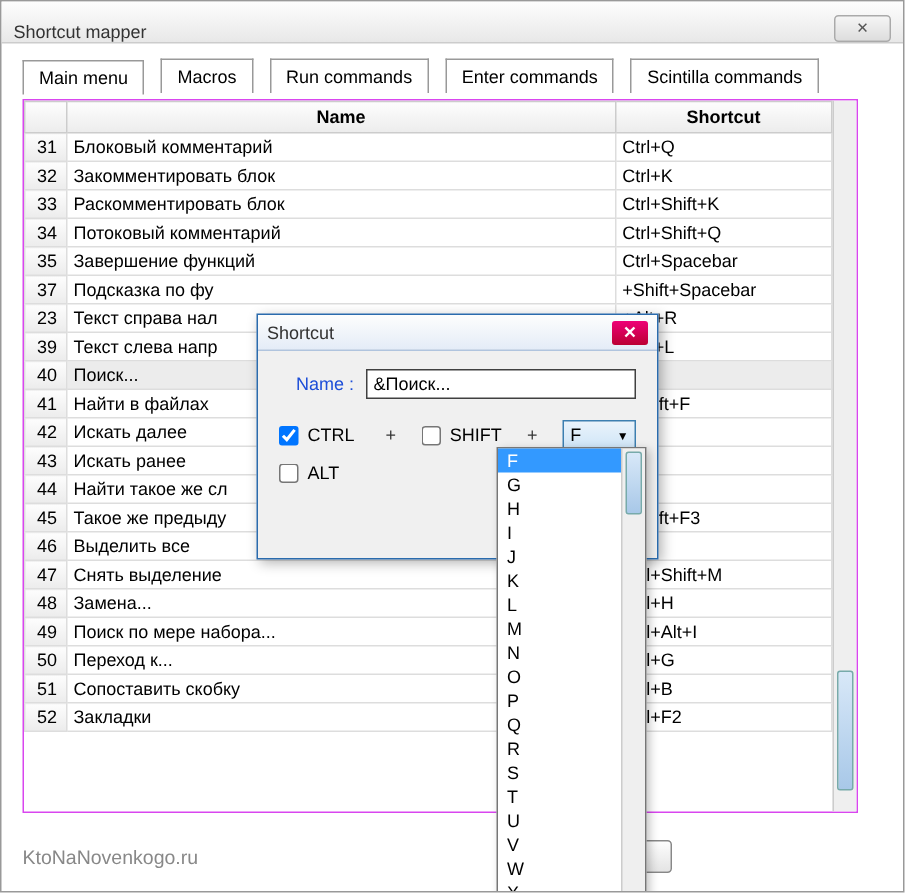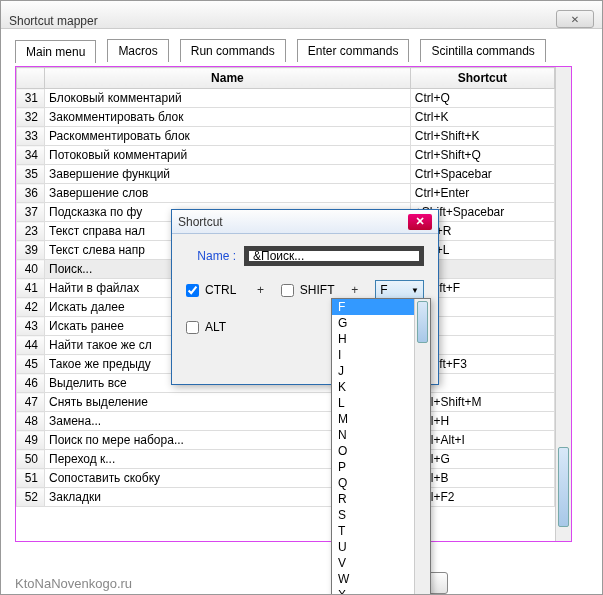--- a/index.html
+++ b/index.html
@@ -19,35 +19,35 @@
 .scrollbar-thumb { position:absolute; left:2px; right:2px; top:380px; height:80px; background:linear-gradient(#d8e8f8,#a8c8e8); border:1px solid #7aa; border-radius:2px; }
 
 table { width: 100%; border-collapse: collapse; }
 th { background: linear-gradient(#fdfdfd,#ececec); border: 1px solid #ccc; padding: 3px 6px; font-weight: bold; text-align: center; }
 th.name-col { width: 68%; }
 td { border: 1px solid #ddd; padding: 2px 4px; background: #fff; }
 td.rownum { background: linear-gradient(#fdfdfd,#ececec); text-align: right; width: 28px; padding-right: 6px; }
 tr.selected td { background: #ececec; }
 tr.selected td.rownum { background: linear-gradient(#fdfdfd,#ececec); }
 
-.footer { position: absolute; bottom: 0; left: 0; right: 0; display: flex; align-items: center; padding: 0 14px; }
+.footer { position: absolute; bottom: 12px; left: 0; right: 0; display: flex; align-items: center; padding: 0 14px; }
 .watermark { color: #888; font-size: 13px; }
 .btn { padding: 3px 20px; border: 1px solid #888; background: linear-gradient(#fdfdfd,#e4e4e4); border-radius: 3px; cursor: pointer; }
 .footer .btn { margin-left: auto; margin-right: 140px; }
 
 
 .dialog { position: absolute; left: 170px; top: 208px; width: 268px; background: #f0f0f0; border: 1px solid #2a6bad; box-shadow: 2px 2px 8px rgba(0,0,0,.3); }
 .dialog-title { height: 24px; background: linear-gradient(#fdfdfd,#e4ecf7); display: flex; align-items: center; padding: 0 6px; border-bottom: 1px solid #b0c4de; }
 .dialog-title span { color: #333; }
 .dialog-close { margin-left:auto; width:24px; height:16px; background: linear-gradient(#e07,#b03); color:#fff; display:flex; align-items:center; justify-content:center; border-radius:2px; font-size:11px; font-weight:bold; }
 .dialog-body { padding: 12px 14px 14px; }
 .field-row { display:flex; align-items:center; margin-bottom:14px; }
 .field-label { width:58px; text-align:right; padding-right:8px; color:#1d4ed8; }
-.field-input { flex:1; height:20px; border:5px solid #404040; padding:0 4px; background:#fff; }
-.mod-row { display:flex; align-items:center; gap:6px; margin-bottom:20px; }
+.field-input { flex:1; height:20px; border:1px solid #404040; padding:0 4px; background:#fff; }
+.mod-row { display:flex; align-items:center; gap:6px; margin-bottom:8px; }
 .chk { width:13px; height:13px; }
 .alt-row { margin-left:0px; margin-bottom:14px; display:flex; align-items:center; gap:6px; }
 .plus { color:#333; padding:0 2px; }
 .key-select { width:92px; height:20px; border:1px solid #3c7fb1; background:linear-gradient(#eaf3fb,#cfe5f7); display:flex; align-items:center; padding:0 4px; position:relative; }
 .key-select .arrow { margin-left:auto; font-size:8px; }
 .btn-row { display:flex; gap:10px; justify-content:flex-end; }
 .dialog .btn.ok { border:2px solid #3c9ae8; background:linear-gradient(#eaf6fd,#bee6fd); padding:2px 24px; }
 
 
 .dropdown { position:absolute; left:330px; top:297px; width:100px; background:#fff; border:1px solid #767676; box-shadow:2px 2px 6px rgba(0,0,0,.25); z-index:50; }
@@ -101,25 +101,20 @@
           </tr>
           <tr>
             <td class="rownum">34</td>
             <td>Потоковый комментарий</td>
             <td>Ctrl+Shift+Q</td>
           </tr>
           <tr>
             <td class="rownum">35</td>
             <td>Завершение функций</td>
             <td>Ctrl+Spacebar</td>
-          </tr>
-          <tr>
-            <td class="rownum">36</td>
-            <td>Завершение слов</td>
-            <td>Ctrl+Enter</td>
           </tr>
           <tr>
             <td class="rownum">37</td>
             <td>Подсказка по фу</td>
             <td>+Shift+Spacebar</td>
           </tr>
           <tr>
             <td class="rownum">23</td>
             <td>Текст справа нал</td>
             <td>+Alt+R</td>

